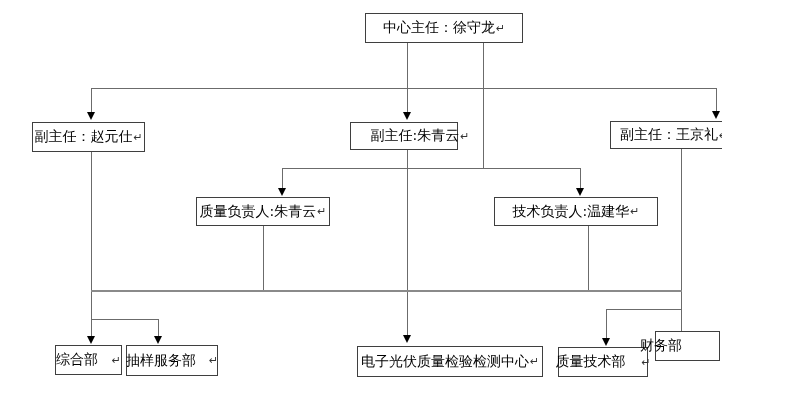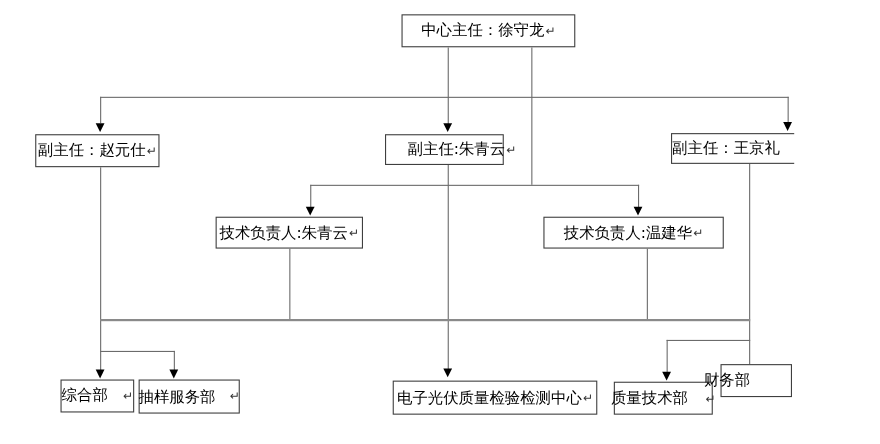--- a/index.html
+++ b/index.html
@@ -19,21 +19,21 @@
   .arrow{
     position:absolute;width:0;height:0;
     border-left:4px solid transparent;border-right:4px solid transparent;
     border-top:8px solid #000000;
   }
 
   
   #b-director{left:365px;top:13px;width:158px;height:30px;}
   #b-zhao{left:32px;top:122px;width:113px;height:30px;}
   #b-zhu{left:350px;top:122px;width:108px;height:28px;padding-left:32px;}
-  #b-wang{left:610px;top:121px;width:128px;height:28px;justify-content:space-between;}
+  #b-wang{left:610px;top:121px;width:128px;height:28px;}
   #b-tech{left:196px;top:197px;width:134px;height:29px;}
   #b-qual{left:494px;top:197px;width:164px;height:29px;}
   #b-general{left:55px;top:345px;width:67px;height:30px;justify-content:space-between;}
   #b-sampling{left:126px;top:345px;width:92px;height:31px;gap:12px;}
   #b-center{left:316px;top:346px;width:186px;height:31px;margin-left:41px;}
   #b-qtech{left:558px;top:347px;width:90px;height:30px;gap:15px;}
   #b-finance{left:655px;top:331px;width:65px;height:30px;gap:43px;}
 
   
   #l-vA{left:407px;top:43px;height:70px;}
@@ -116,21 +116,21 @@
     <span>副主任:朱青云</span>
     <span class="ret">↵</span>
   </div>
 
   <div class="box" id="b-wang">
     <span>副主任：王京礼</span>
     <span class="ret">↵</span>
   </div>
 
   <div class="box" id="b-tech">
-    <span>技术负责人:朱青云</span>
+    <span>质量负责人:朱青云</span>
     <span class="ret">↵</span>
   </div>
 
   <div class="box" id="b-qual">
     <span>技术负责人:温建华</span>
     <span class="ret">↵</span>
   </div>
 
   <div class="box" id="b-general">
     <span>综合部</span>

